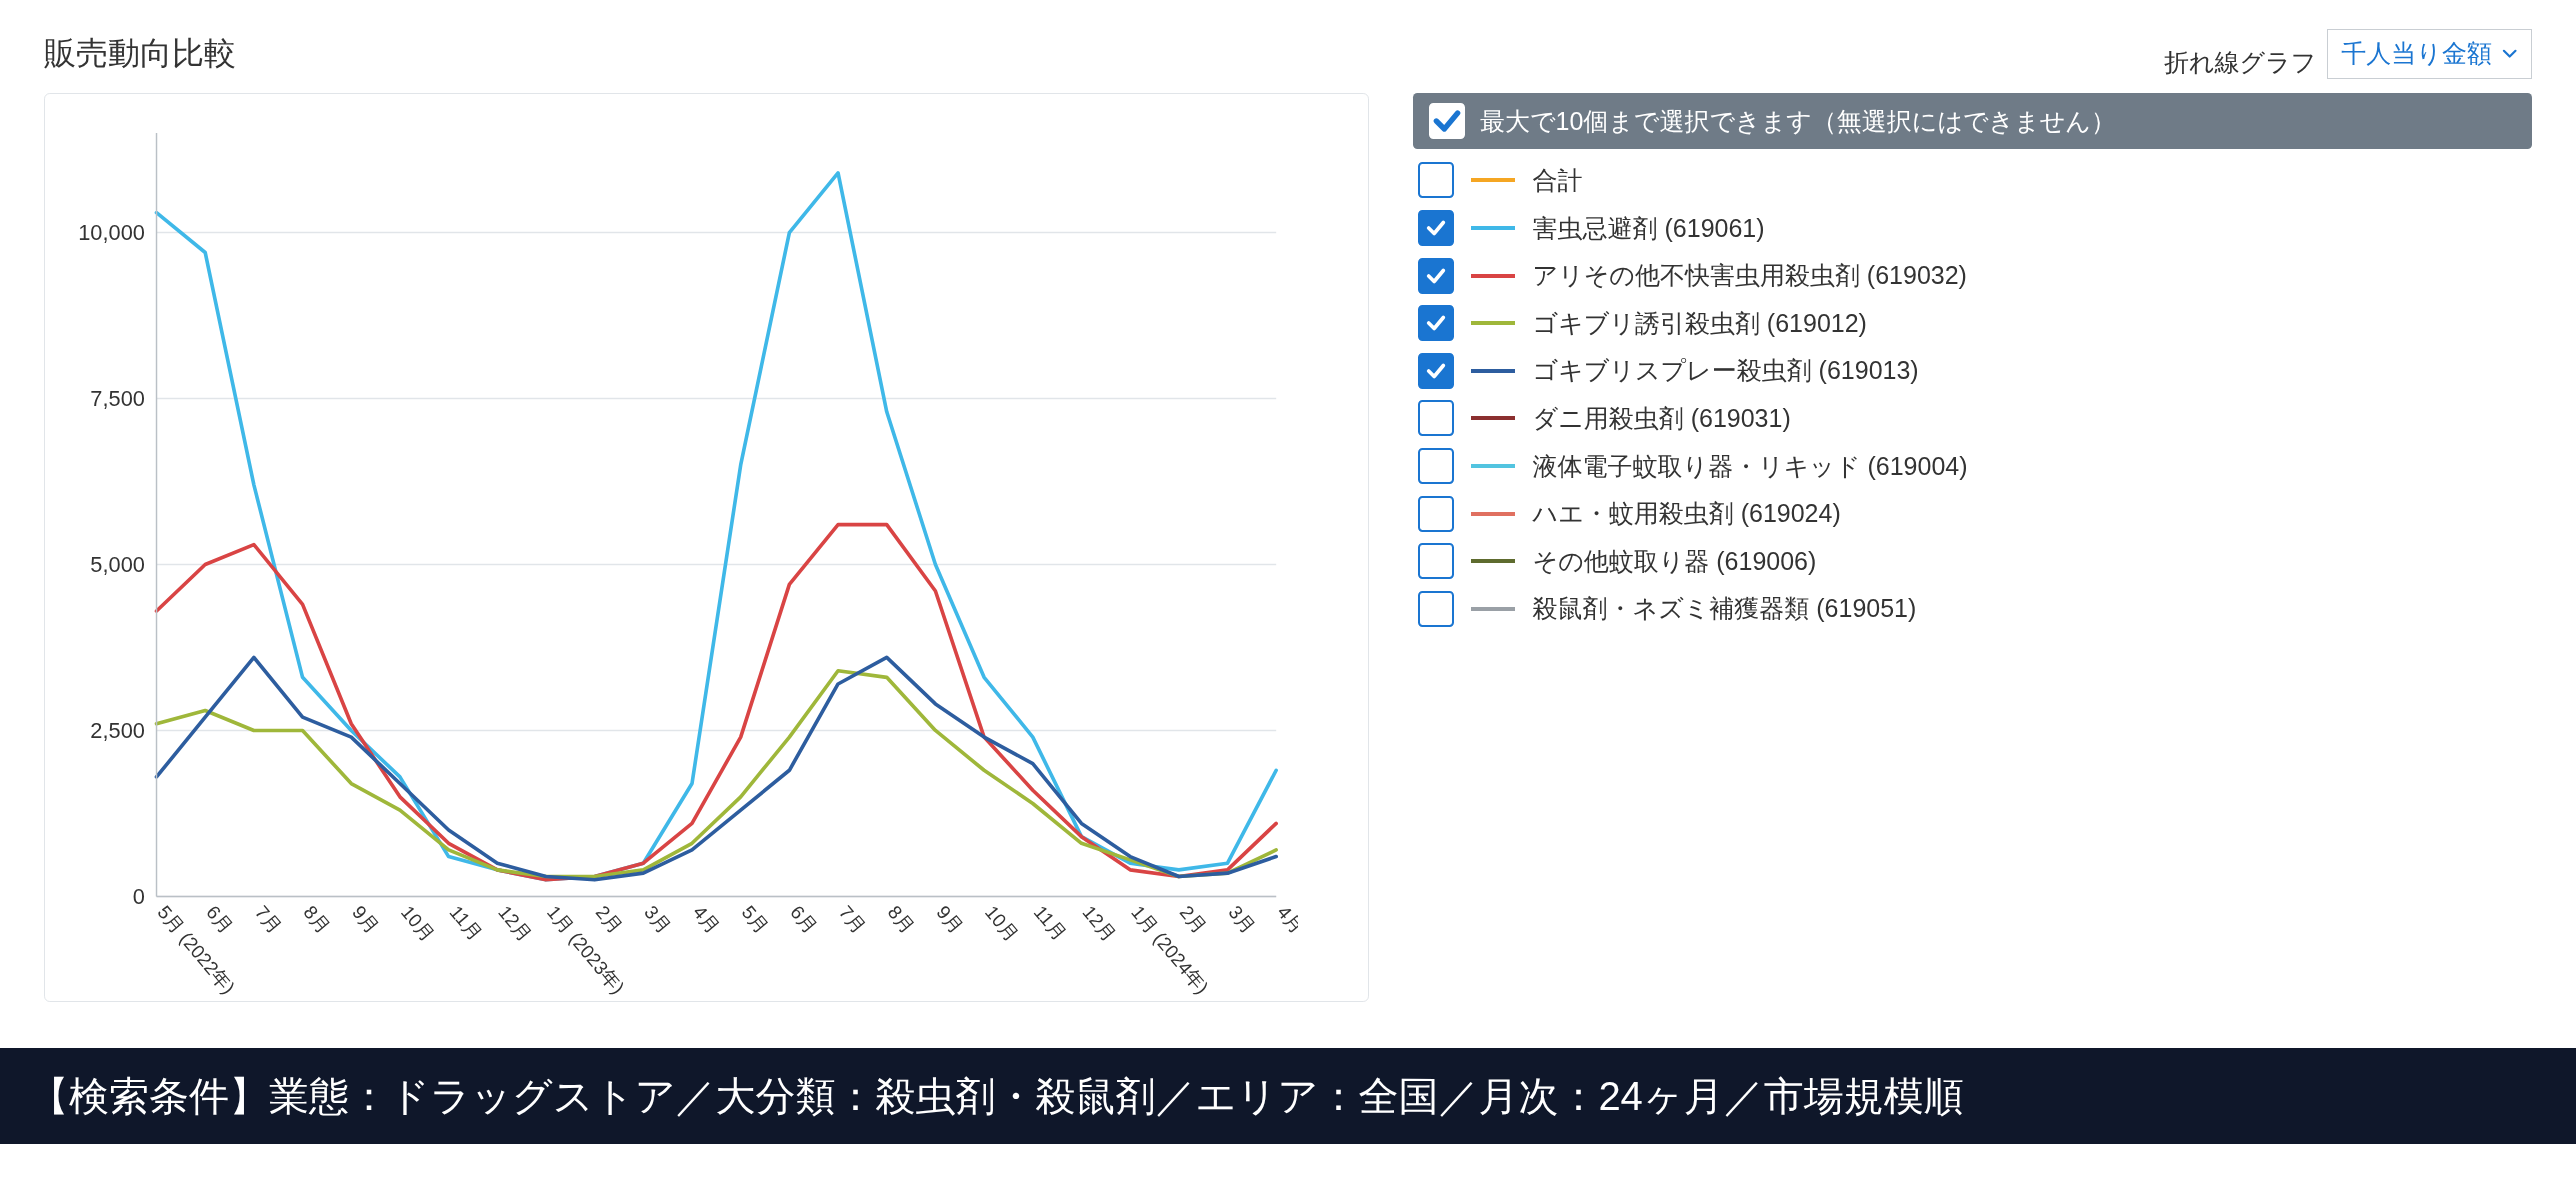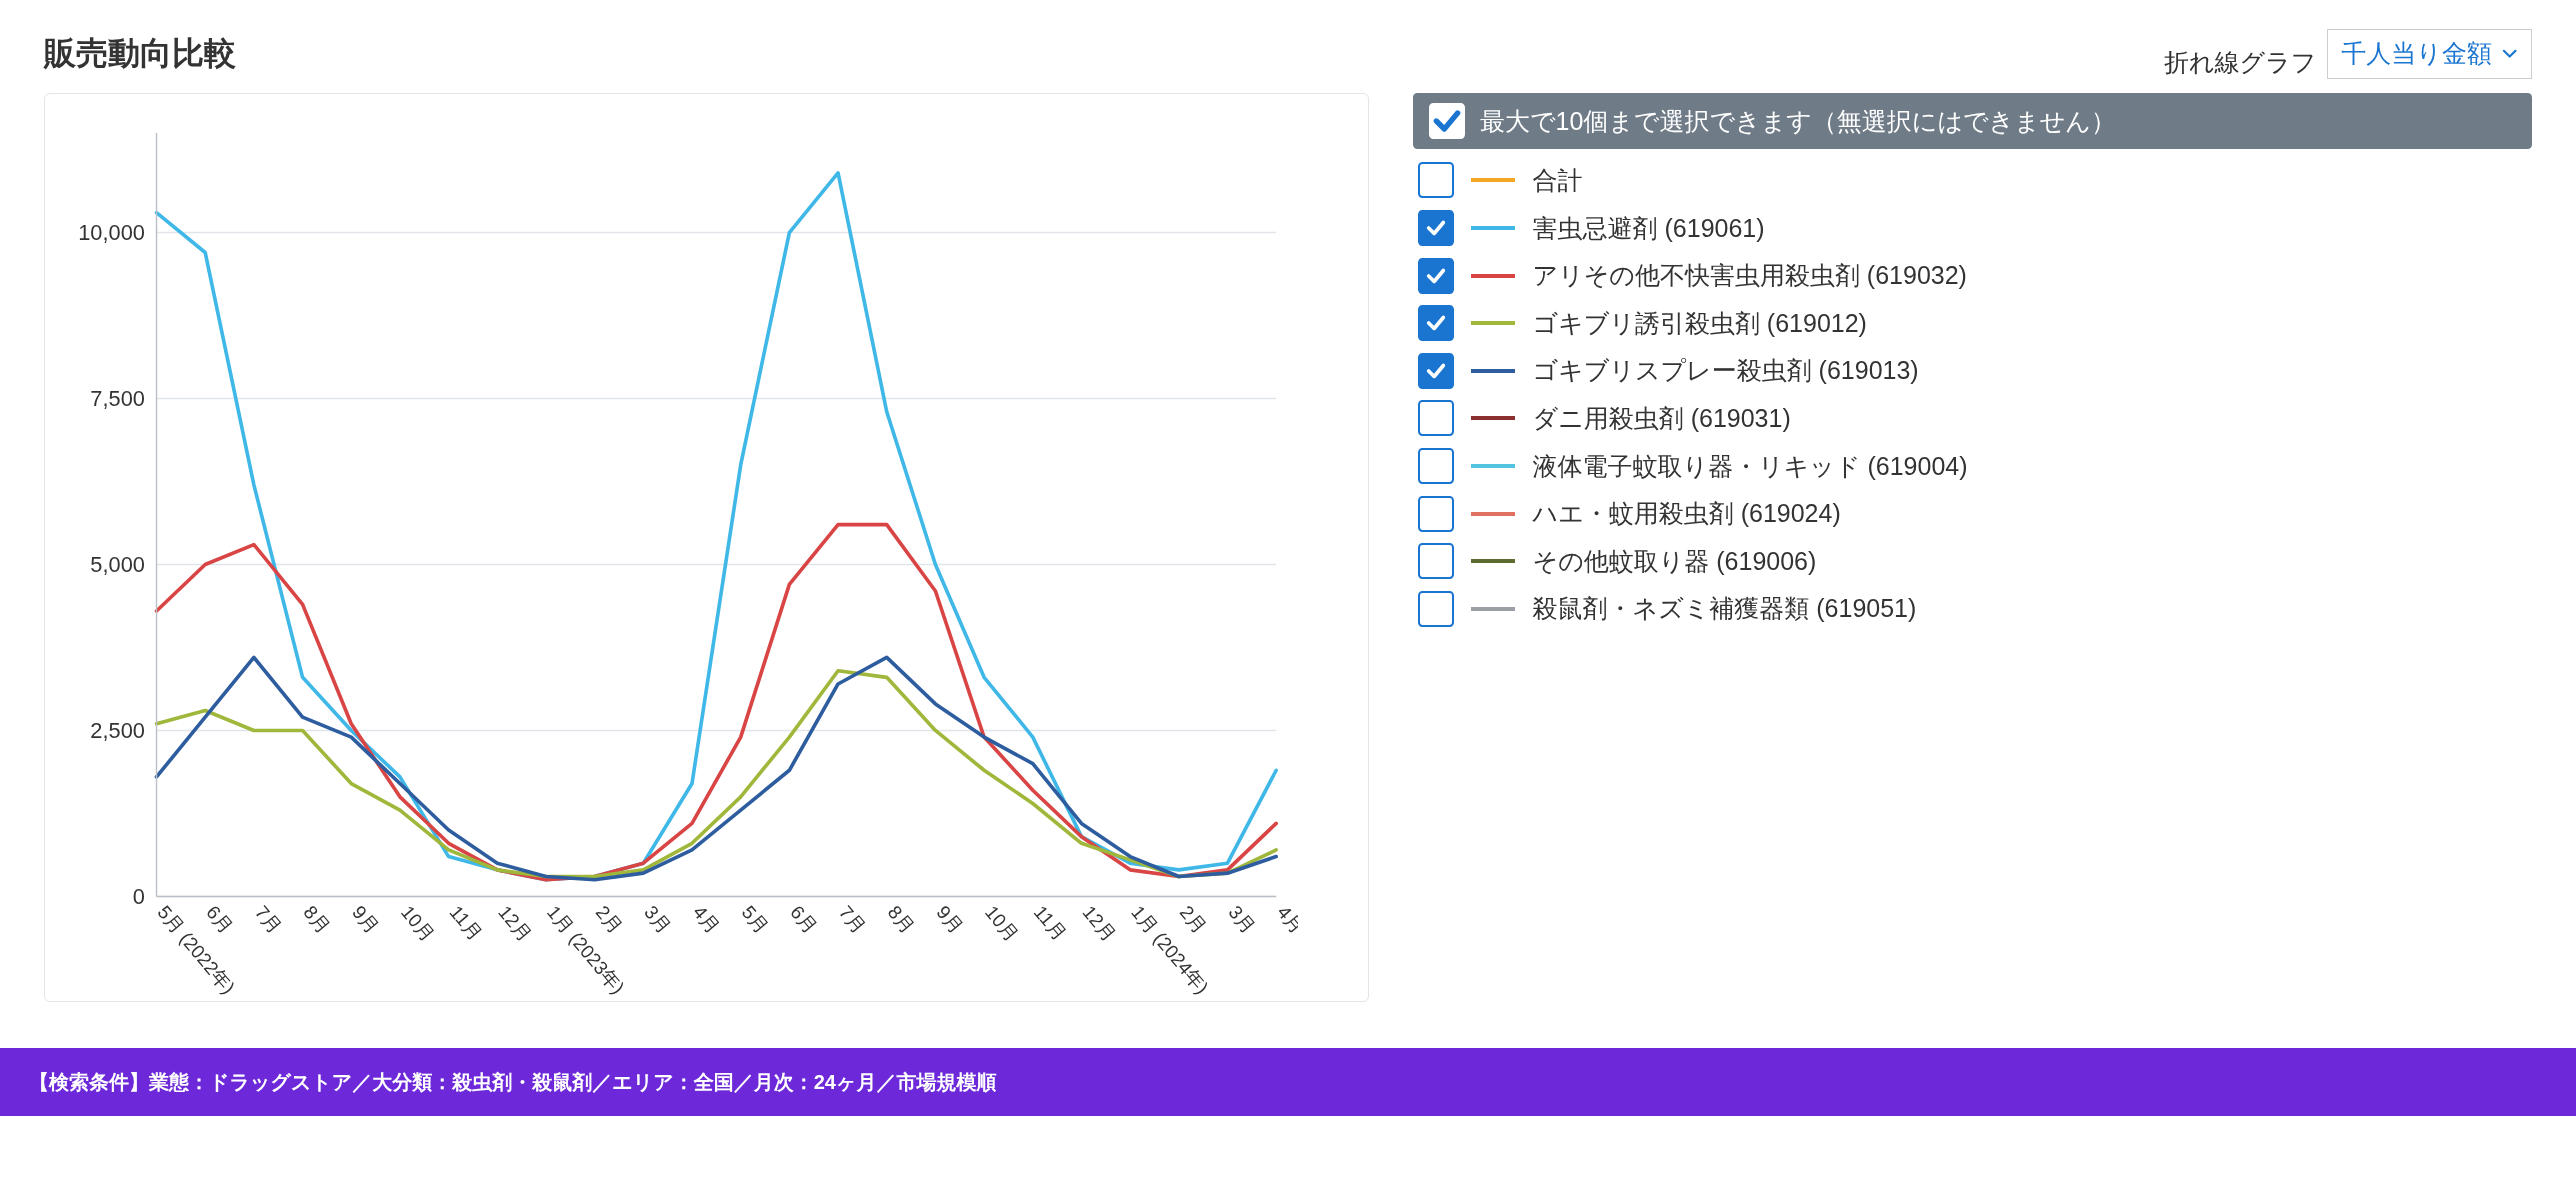--- a/index.html
+++ b/index.html
@@ -1,35 +1,35 @@
 <!DOCTYPE html>
 <html style="font-size:11.6px"><head>
 <meta charset="utf-8">
 <style>
   html,body{margin:0;padding:0;font-family:"Hiragino Sans","Meiryo",sans-serif;background:#fff;color:#333}
   .wrap{padding:29px 44px}
   .header{display:flex;align-items:center;justify-content:space-between;margin-bottom:14.5px}
-  .title{font-size:32px;font-weight:700;color:#333}
+  .title{font-size:32px;font-weight:400;color:#333}
   .controls{display:flex;align-items:flex-end;gap:11px}
   .control-label{font-size:25px;color:#333}
   .dropdown{border:1.5px solid #c9ced3;border-radius:0;padding:7.3px 13px;font-size:25px;color:#1a75d1;display:flex;align-items:center;gap:8.7px;background:#fff}
   .chev{display:inline-block}
   .main{display:flex;gap:44px;align-items:flex-start}
   .chart-card{border:1.5px solid #e1e5e9;border-radius:5.8px;padding:17.4px 26px 17.4px 17.4px;flex:0 0 1280px}
   .chart-area{position:relative;width:1236px;height:872px}
   .legend-panel{flex:1;min-width:1018px}
   .legend-header{background:#6f7b87;color:#fff;border-radius:4.4px;padding:10.2px 16px;display:flex;align-items:center;gap:14.5px;font-size:25px;margin-bottom:13px}
   .legend-list{display:flex;flex-direction:column;gap:11.6px;padding-left:4.4px}
   .legend-row{display:flex;align-items:center;gap:17.4px;font-size:25px;color:#333}
   .cb{width:32px;height:32px;border:2.2px solid #1a75d1;border-radius:4.4px;display:flex;align-items:center;justify-content:center;flex-shrink:0}
   .cb.checked{background:#1a75d1}
   .cb svg{width:22px;height:22px}
   .cb-header{width:32px;height:32px;border:2.2px solid #fff;border-radius:4.4px;display:flex;align-items:center;justify-content:center;flex-shrink:0;background:#fff}
   .swatch{width:44px;height:0;border-top:4.4px solid;flex-shrink:0}
-  .footer{background:#6d28d9;color:#fff;font-size:20px;font-weight:700;padding:20.4px 29px;margin-top:17.4px}
+  .footer{background:#0f172a;color:#fff;font-size:40px;font-weight:400;padding:20.4px 29px;margin-top:17.4px}
 </style>
 </head>
 <body>
 
 <div class="wrap">
   <div class="header">
     <div class="title">販売動向比較</div>
     <div class="controls">
       <div class="control-label">折れ線グラフ</div>
       <div class="dropdown">

